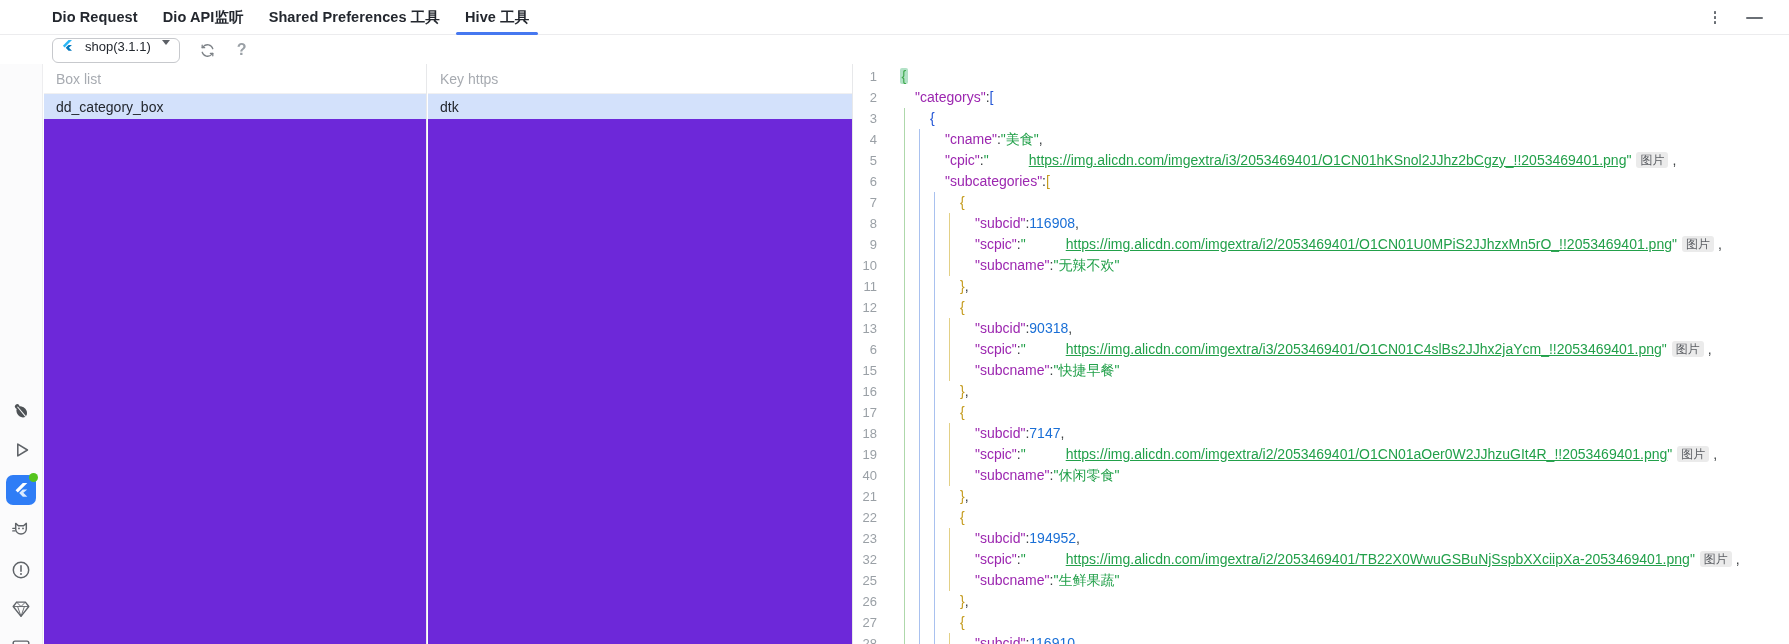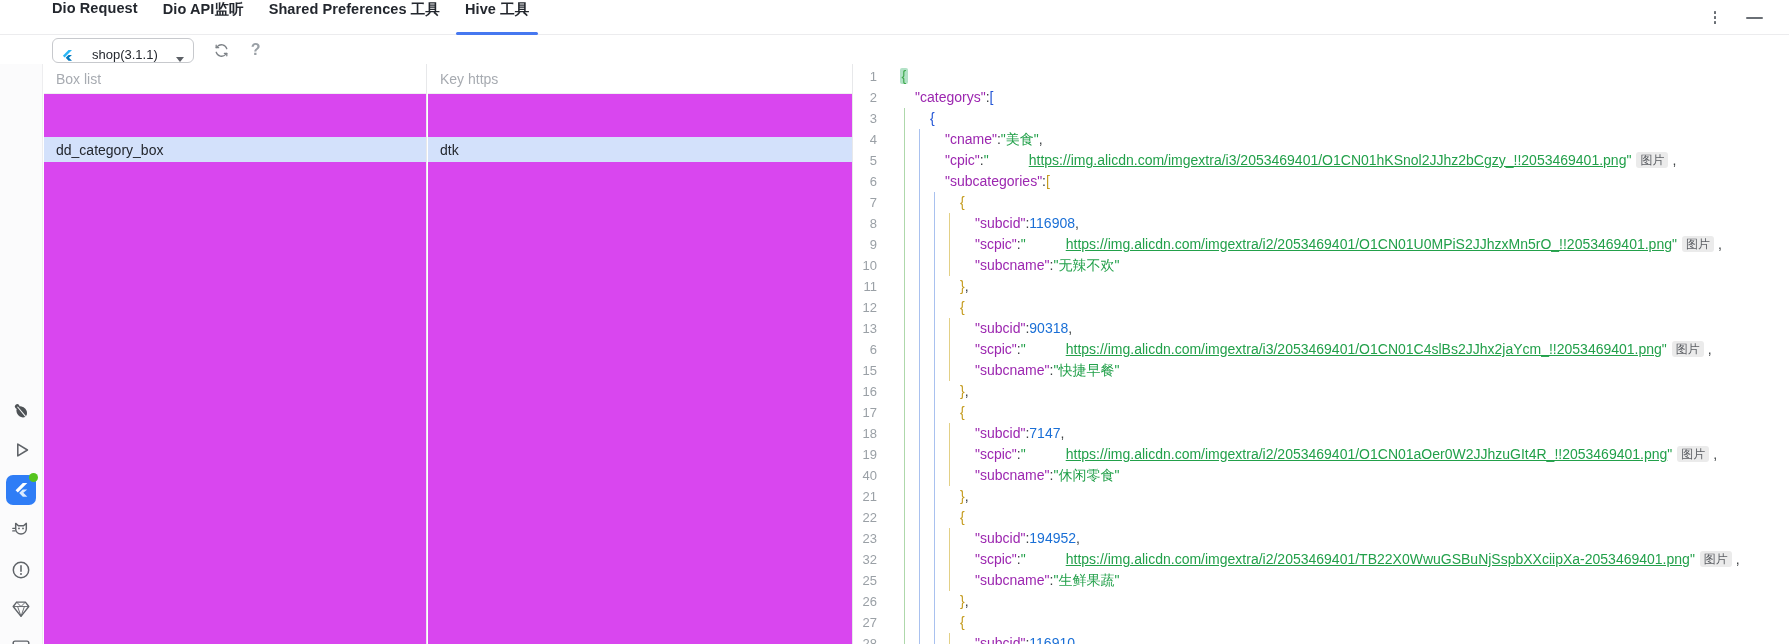--- a/index.html
+++ b/index.html
@@ -3,55 +3,55 @@
 <meta charset="utf-8">
 <style>
   * { margin:0; padding:0; box-sizing:border-box; }
   html,body { width:1789px; height:644px; overflow:hidden; background:#fff;
               font-family:"Liberation Sans", sans-serif; }
   .app { position:relative; width:1789px; height:644px; background:#fff; }
 
   
   .tabbar { position:absolute; left:0; top:0; right:0; height:35px; background:#fff;
             border-bottom:1px solid #ececee; display:flex; align-items:center; padding-left:52px; }
-  .tab { position:relative; height:35px; display:flex; margin-right:25px; cursor:pointer; }
+  .tab { position:relative; height:35px; display:flex; align-items:center; margin-right:25px; cursor:pointer; }
   .tab-label { font-size:14.5px; font-weight:600; color:#23272e; letter-spacing:.1px; }
   .tab.active::after { content:""; position:absolute; left:-9px; right:-9px; bottom:0; height:3px;
                        background:#4678f0; border-radius:2px; }
   .win-icons { position:absolute; right:0; top:0; height:35px; display:flex; align-items:center; gap:26px; padding-right:26px; }
   .kebab { display:flex; flex-direction:column; gap:2.5px; cursor:pointer; padding:4px; }
   .kebab i { width:2.5px; height:2.5px; background:#6a6f75; border-radius:0.5px; display:block; }
   .minimize { width:17px; height:2px; background:#6a6f75; border-radius:1px; cursor:pointer; }
 
   
   .toolbar { position:absolute; left:0; top:36px; right:0; height:28px; background:#fff;
              display:flex; align-items:center; padding-left:52px; }
-  .device-dd { height:25px; border:1px solid #c7c9cd; border-radius:6px; display:flex; align-items:flex-end;
-               gap:18px; padding:0 9px 0 8px; cursor:pointer; background:#fff; }
+  .device-dd { height:25px; border:1px solid #c7c9cd; border-radius:6px; display:flex; align-items:flex-start;
+               gap:11px; padding:0 9px 0 8px; cursor:pointer; background:#fff; }
   .device-dd .dd-label { font-size:13px; color:#23272e; }
   .caret { width:0; height:0; border-left:4px solid transparent; border-right:4px solid transparent;
            border-top:5px solid #5c6066; margin-top:1px; }
   .tool-ic { margin-left:19px; display:flex; align-items:center; cursor:pointer; }
   .help-q { font-size:16px; color:#9aa0a6; font-weight:600; margin-left:21px; cursor:pointer; }
 
   
   .main { position:absolute; left:0; top:64px; right:0; bottom:0; }
   .rail { position:absolute; left:0; top:0; bottom:0; width:43px; background:#fbfbfc; border-right:1px solid #ededef; }
   .rail-item { position:absolute; left:50%; transform:translateX(-50%); width:30px; height:30px;
                display:flex; align-items:center; justify-content:center; cursor:pointer; border-radius:7px; }
   .rail-item.selected { background:#2f7df6; }
   .green-dot { position:absolute; right:-2px; top:-2px; width:9px; height:9px; border-radius:50%; background:#55c41e; }
 
-  .panel { position:absolute; top:0; bottom:0; background:#d946ef; border-right:1px solid #e7e8ea; }
+  .panel { position:absolute; top:0; bottom:0; background:#6d28d9; border-right:1px solid #e7e8ea; }
   .panel-box { left:44px; width:383px; }
   .panel-key { left:428px; width:425px; }
   .panel-header { height:30px; background:#fff; border-bottom:1px solid #f0f0f1; display:flex;
                   align-items:center; padding-left:12px; font-size:14px; color:#a7abb1; }
   .list-row { height:25px; display:flex; align-items:center; padding-left:12px; font-size:14px;
-              color:#23272e; cursor:pointer;margin-top:43px; }
+              color:#23272e; cursor:pointer; }
   .list-row.selected { background:#d3e1fb; }
 
   
   .editor { position:absolute; left:854px; top:0; right:0; bottom:0; background:#fff; overflow:hidden; }
   .gutter { position:absolute; left:0; top:2px; width:30px; }
   .line-no { height:21px; line-height:21px; text-align:right; padding-right:7px; font-size:13px; color:#9aa0a6; }
   .code { position:absolute; left:30px; top:2px; right:0; }
   .code-line { position:relative; height:21px; line-height:21px; white-space:nowrap; font-size:14px; color:#333; }
   .gd { position:absolute; top:0; bottom:0; width:1px; }
   .gd-g { background:#aed8ab; } .gd-b { background:#a9c1ef; } .gd-y { background:#e3d086; }

